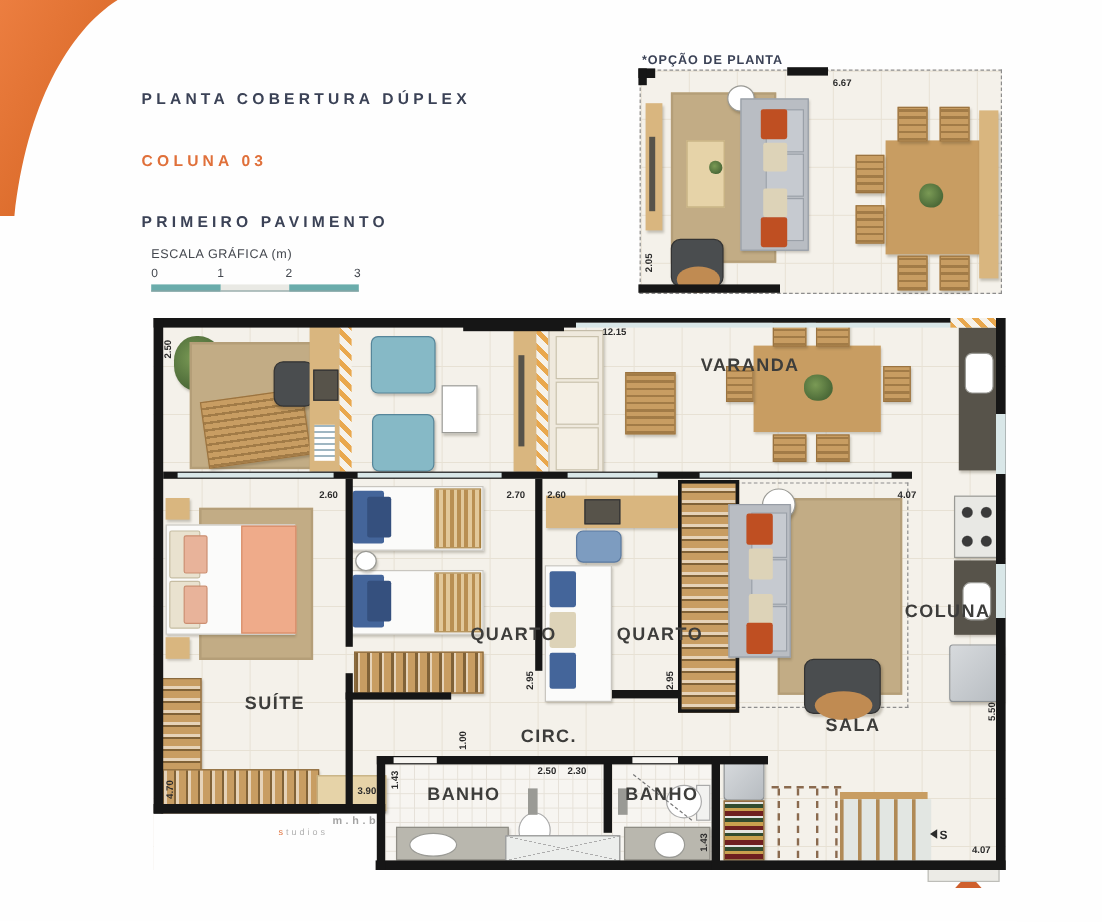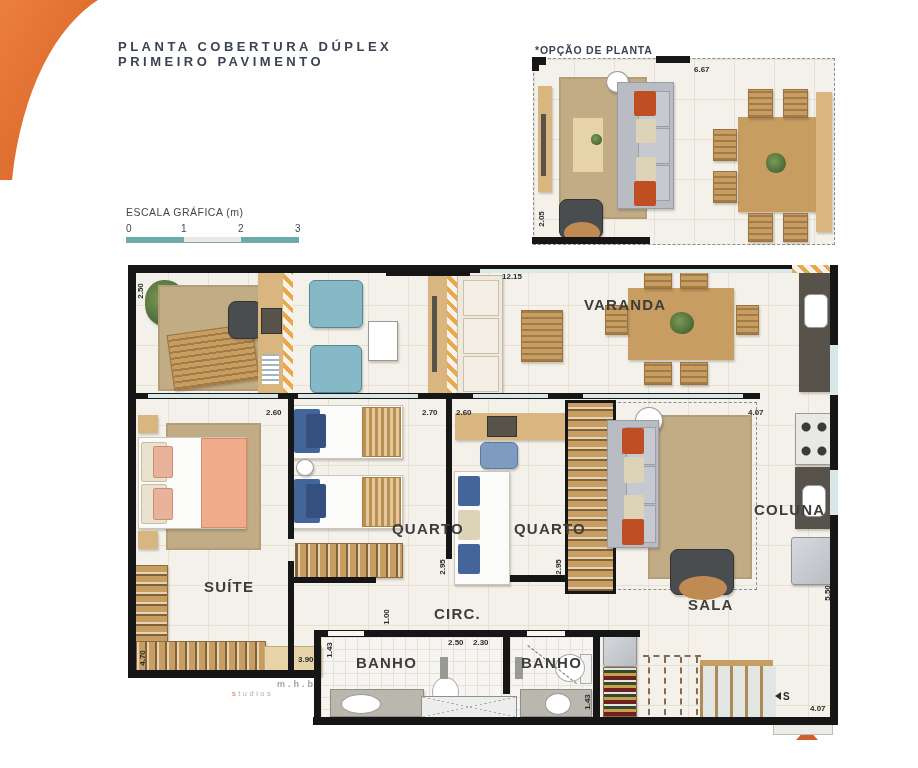--- a/index.html
+++ b/index.html
@@ -1,20 +1,20 @@
 <!DOCTYPE html>
 <html><head>
 <meta charset="utf-8">
 <style>
   html,body{margin:0;padding:0;background:#fff;}
   .page{position:relative;width:918px;height:768px;background:#fefefe;overflow:hidden;
         font-family:"Liberation Sans",sans-serif;color:#3b4256;}
   .a{position:absolute;}
   
-  .title{font-size:13px;font-weight:bold;letter-spacing:3.5px;color:#3b4256;line-height:15px;white-space:nowrap;}
+  .title{font-size:13px;font-weight:bold;letter-spacing:3.5px;color:#3b4256;line-height:15px;white-space:nowrap;margin-top:36px;}
   .title.orange{color:#e0703a;}
   
   .scale-label{font-size:10.5px;color:#44484f;letter-spacing:.5px;}
   .tick{font-size:10px;color:#44484f;}
   .seg{position:absolute;height:5px;border-bottom:1px solid #8aa3a2;}
   .seg.teal{background:#6aacab;}
   .seg.lite{background:#e9e9e4;}
   
   .plan,.inset{background-color:#f4f1ea;
     background-image:linear-gradient(#e7e1d4 1px,transparent 1px),linear-gradient(90deg,#e7e1d4 1px,transparent 1px);
@@ -88,20 +88,21 @@
         <linearGradient id="og" x1="0" y1="0" x2="1" y2="1">
       <stop offset="0" stop-color="#ec7e40"></stop>
           <stop offset="1" stop-color="#d2611f"></stop>
     </linearGradient>
       </defs>
     <path d="M0,0 H98 C57,26 22,88 12,180 H0 Z" fill="url(#og)"></path>
   </svg>
 
   <div class="a" style="left:118px;top:39px">
     <div class="title">PLANTA COBERTURA DÚPLEX</div>
+    <div class="title orange">COLUNA 03</div>
     <div class="title">PRIMEIRO PAVIMENTO</div>
   </div>
 
   <div class="a scale-label" style="left:535px;top:44px;font-weight:bold;color:#3b4256;letter-spacing:.8px">*OPÇÃO DE PLANTA</div>
 
   <div class="a inset" style="left:533px;top:58px;width:300px;height:185px;border:1.5px dashed #8d8d8d">
     <div class="wall nosh" style="left:-2px;top:-2px;width:14px;height:8px"></div>
     <div class="wall nosh" style="left:-2px;top:-2px;width:7px;height:14px"></div>
     <div class="wall nosh" style="left:122px;top:-3px;width:34px;height:7px"></div>
     <div class="wall nosh" style="left:-2px;top:178px;width:118px;height:7px"></div>

